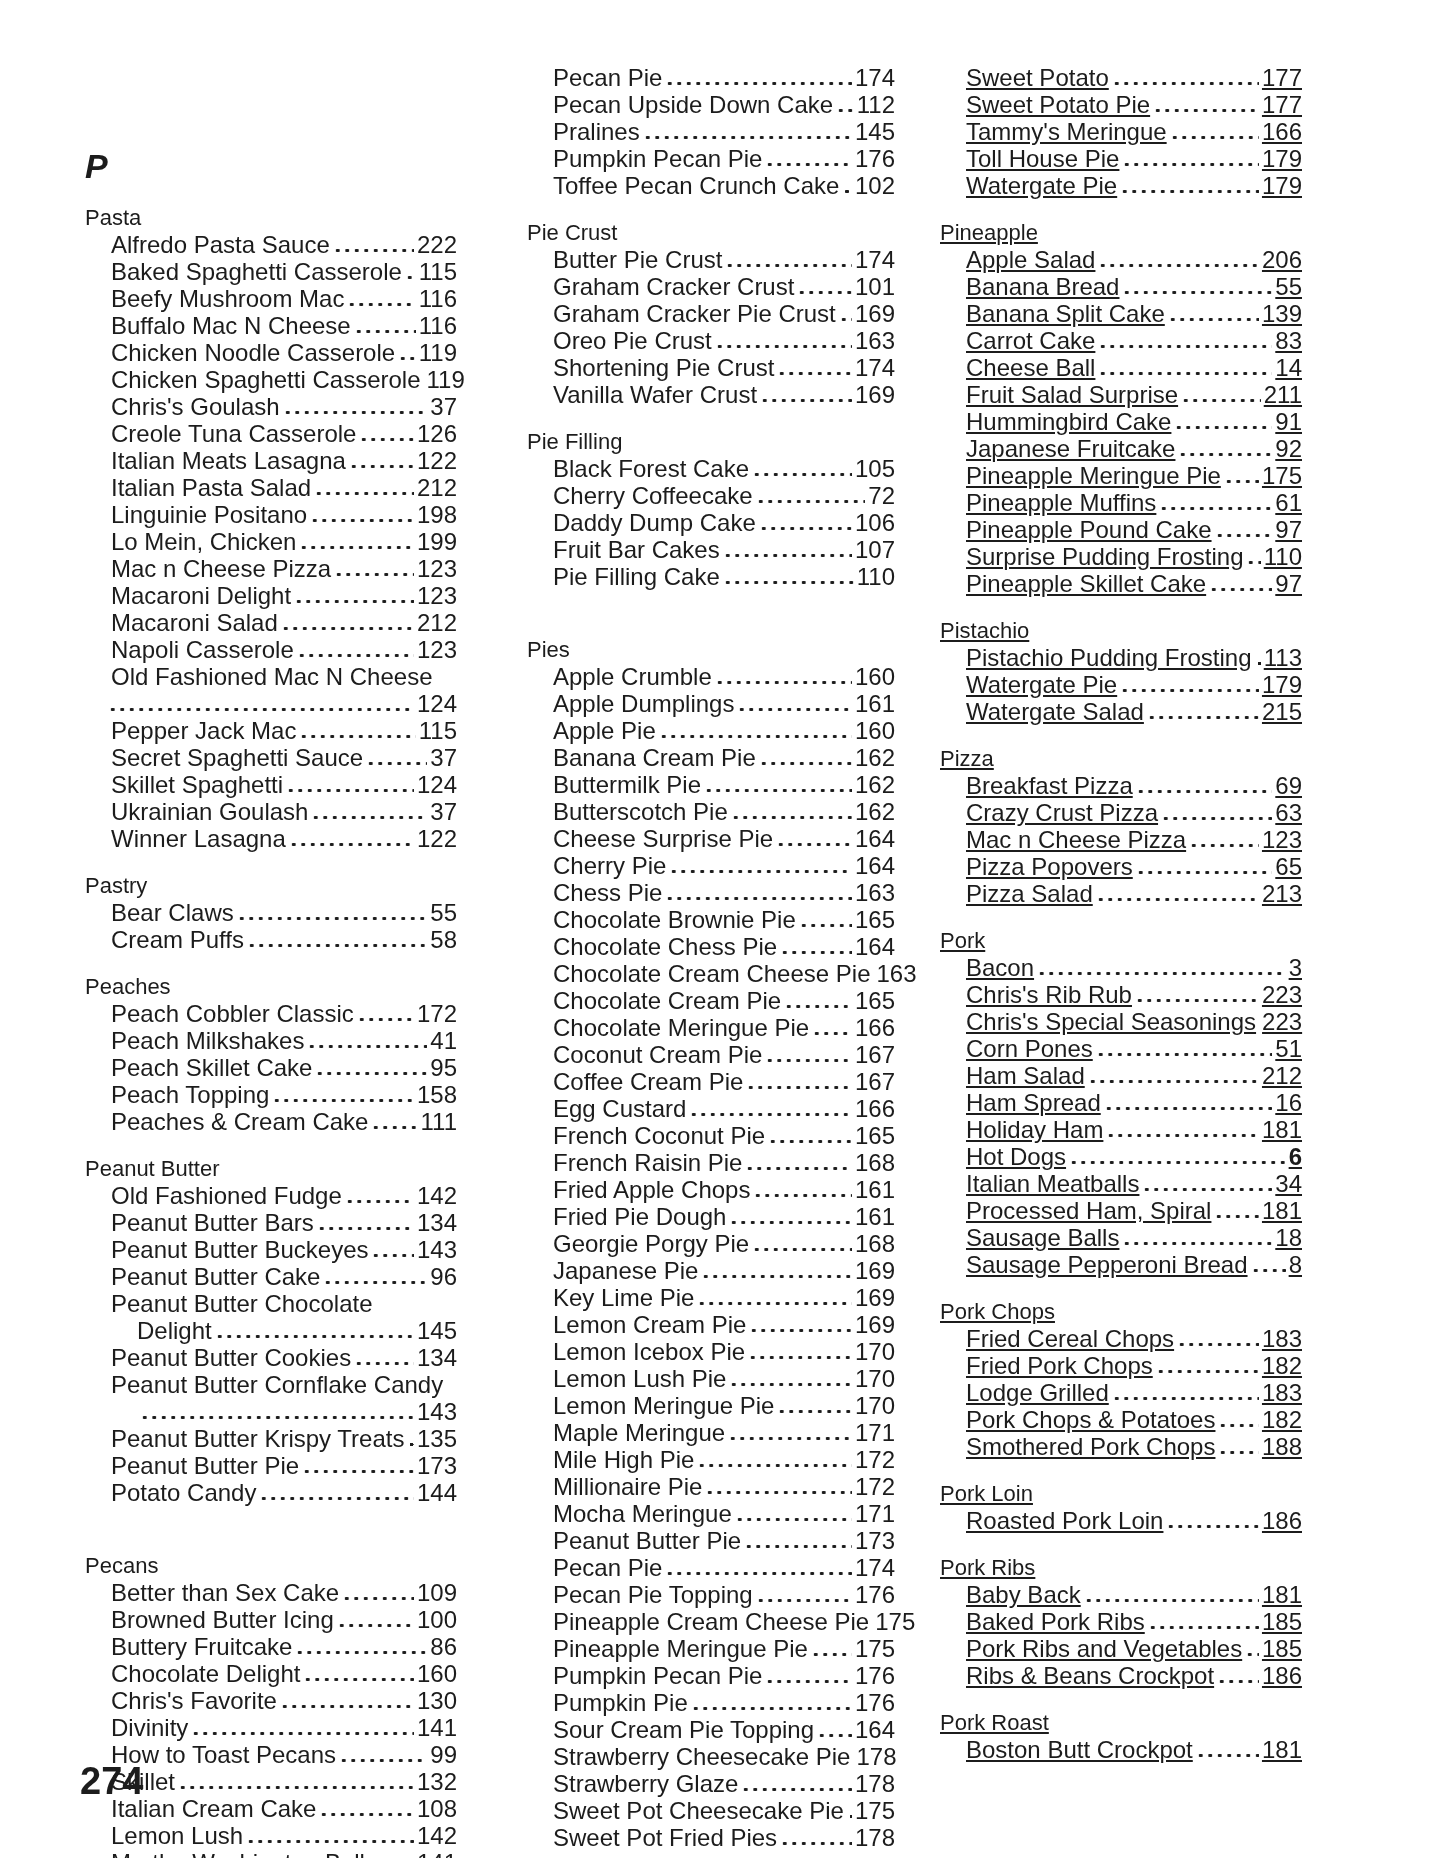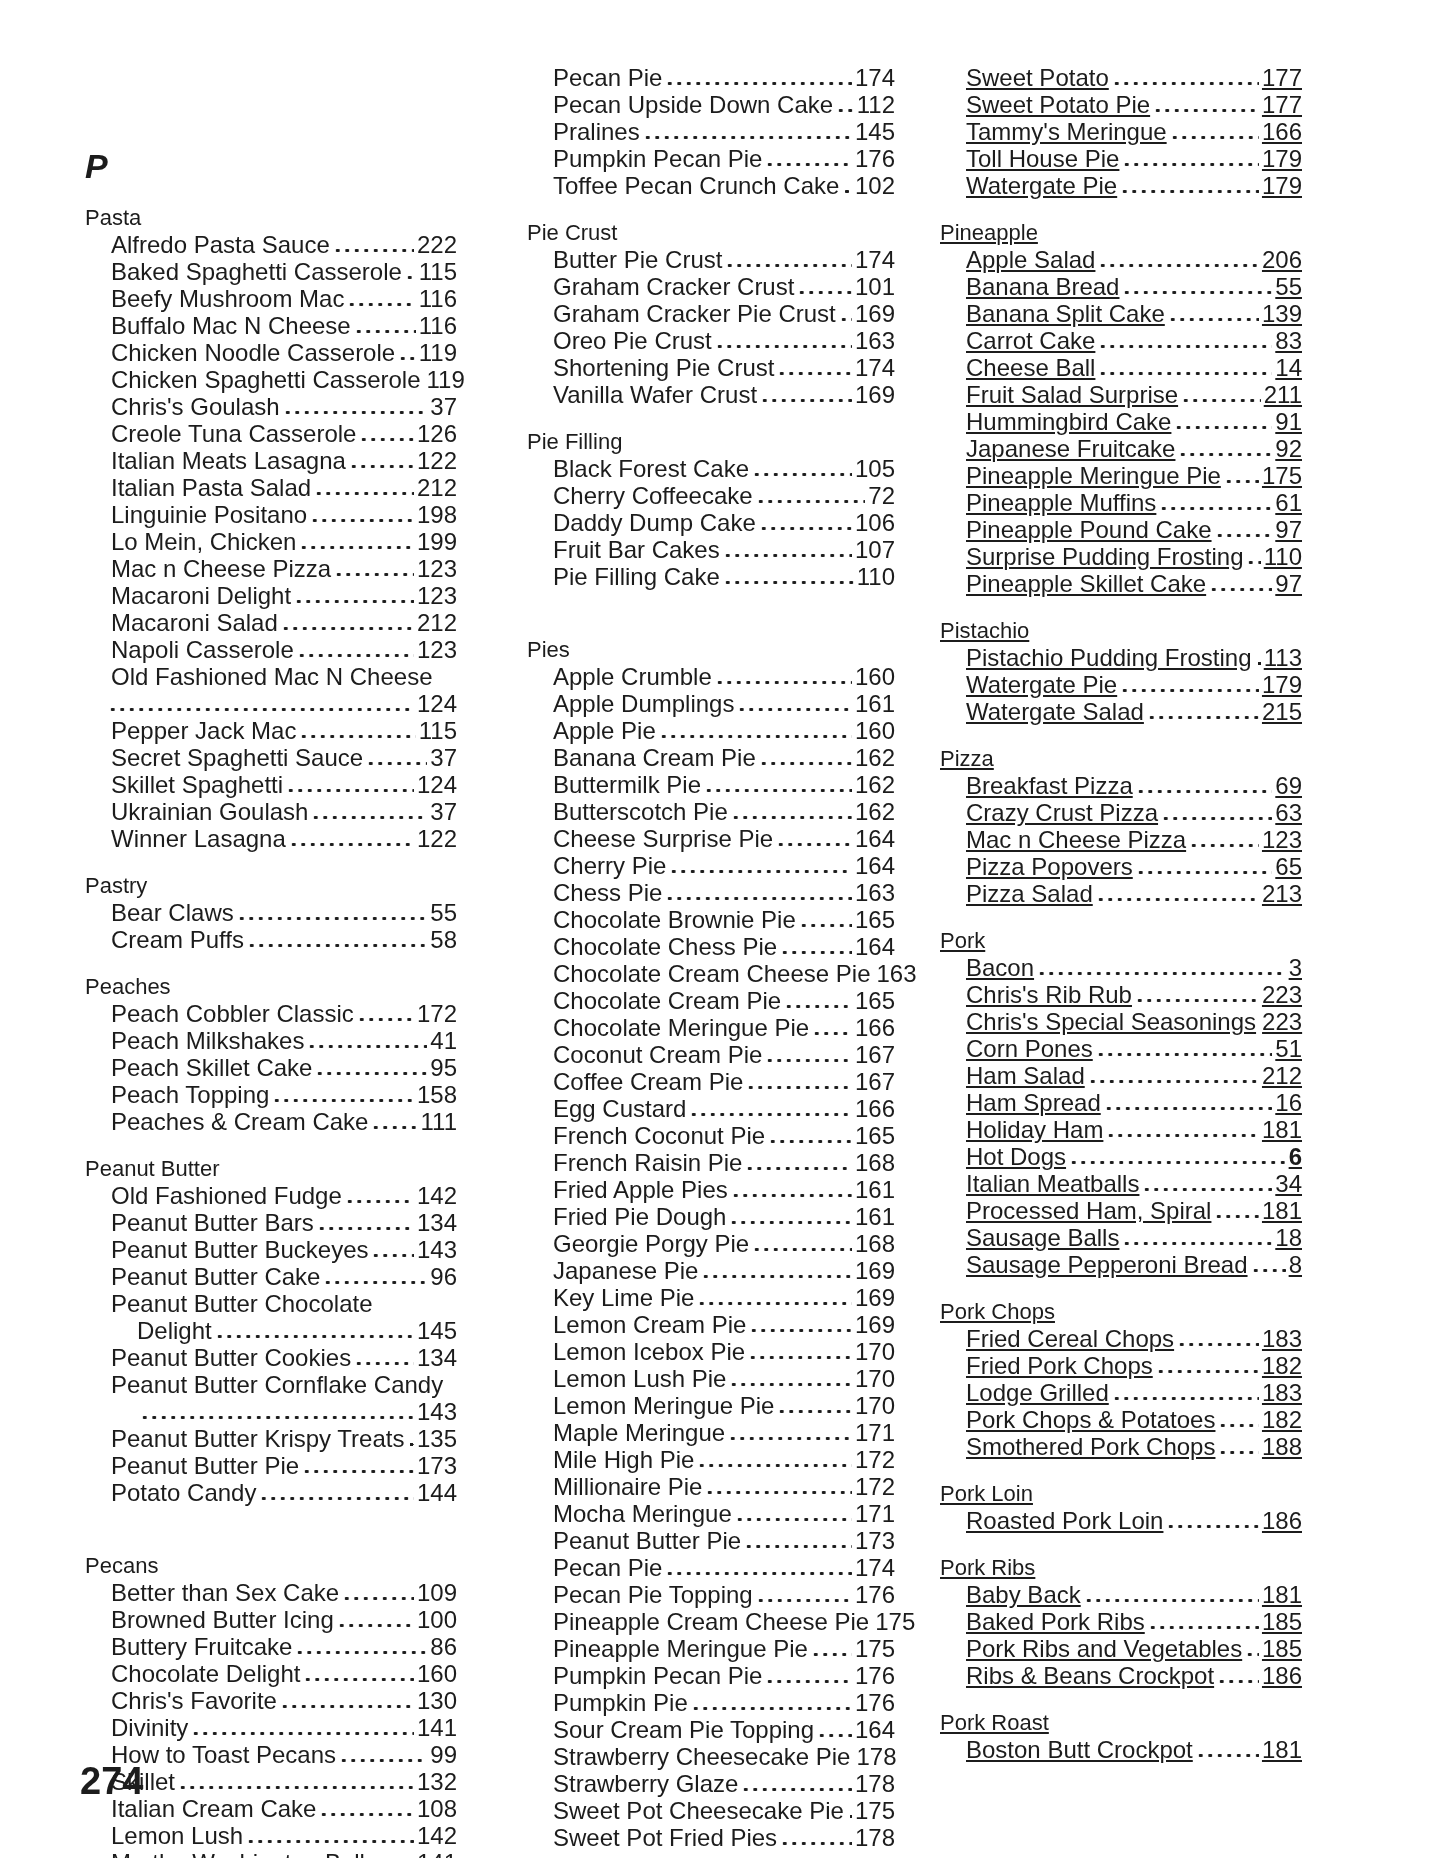--- a/index.html
+++ b/index.html
@@ -489,21 +489,21 @@
         <span class="name">French Coconut Pie</span>
         <span class="dots"></span>
         <span class="pg">165</span>
       </div>
       <div class="row">
         <span class="name">French Raisin Pie</span>
         <span class="dots"></span>
         <span class="pg">168</span>
       </div>
       <div class="row">
-        <span class="name">Fried Apple Pies</span>
+        <span class="name">Fried Apple Chops</span>
         <span class="dots"></span>
         <span class="pg">161</span>
       </div>
       <div class="row">
         <span class="name">Fried Pie Dough</span>
         <span class="dots"></span>
         <span class="pg">161</span>
       </div>
       <div class="row">
         <span class="name">Georgie Porgy Pie</span>

